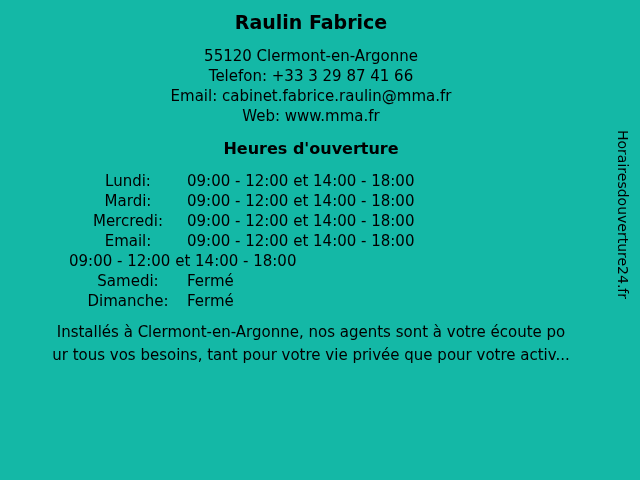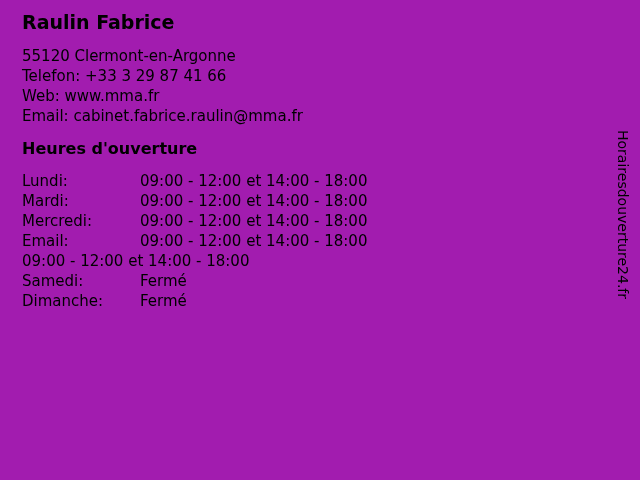--- a/index.html
+++ b/index.html
@@ -7,21 +7,22 @@
     padding: 0;
     background: #ffffff;
     color: #000000;
     font-family: "DejaVu Sans", "Liberation Sans", sans-serif;
   }
   .page {
     position: relative;
     width: 640px;
     height: 480px;
     overflow: hidden;
-    background: #a21caf;
+    background: #14b8a6;
+    text-align: center;
   }
   .content {
     padding: 11px 40px 0 22px;
   }
   .title {
     font-size: 19px;
     font-weight: bold;
     line-height: 22px;
     margin: 0;
   }
@@ -39,20 +40,21 @@
   .hours-heading {
     margin-top: 13px;
   }
   .hours-table {
     margin-top: 13px;
     font-size: 15px;
     line-height: 20px;
   }
   .hours-row {
     display: flex;
+    margin-left: 47px;
   }
   .hours-day {
     width: 118px;
     flex: 0 0 118px;
   }
   .info-heading {
     margin-top: 17px;
   }
   .info-text {
     margin-top: 10px;
@@ -73,22 +75,22 @@
 <body>
 
 <div class="page">
   <div class="content">
 
     <h1 class="title">Raulin Fabrice</h1>
 
     <div class="contact">
       <div>55120 Clermont-en-Argonne</div>
       <div>Telefon: +33 3 29 87 41 66</div>
+      <div>Email: cabinet.fabrice.raulin@mma.fr</div>
       <div>Web: www.mma.fr</div>
-      <div>Email: cabinet.fabrice.raulin@mma.fr</div>
     </div>
 
     <h2 class="section-heading hours-heading">Heures d'ouverture</h2>
 
     <div class="hours-table">
       <div class="hours-row">
         <span class="hours-day">Lundi:</span>
         <span class="hours-time">09:00 - 12:00 et 14:00 - 18:00</span>
       </div>
       <div class="hours-row">
@@ -110,17 +112,21 @@
         <span class="hours-day">Samedi:</span>
         <span class="hours-time">Fermé</span>
       </div>
       <div class="hours-row">
         <span class="hours-day">Dimanche:</span>
         <span class="hours-time">Fermé</span>
       </div>
     </div>
 
 
+    <div class="info-text">
+      <div>Installés à Clermont-en-Argonne, nos agents sont à votre écoute po</div>
+      <div>ur tous vos besoins, tant pour votre vie privée que pour votre activ...</div>
+    </div>
 
   </div>
 
   <div class="watermark">Horairesdouverture24.fr</div>
 </div>
 
 </body></html>

